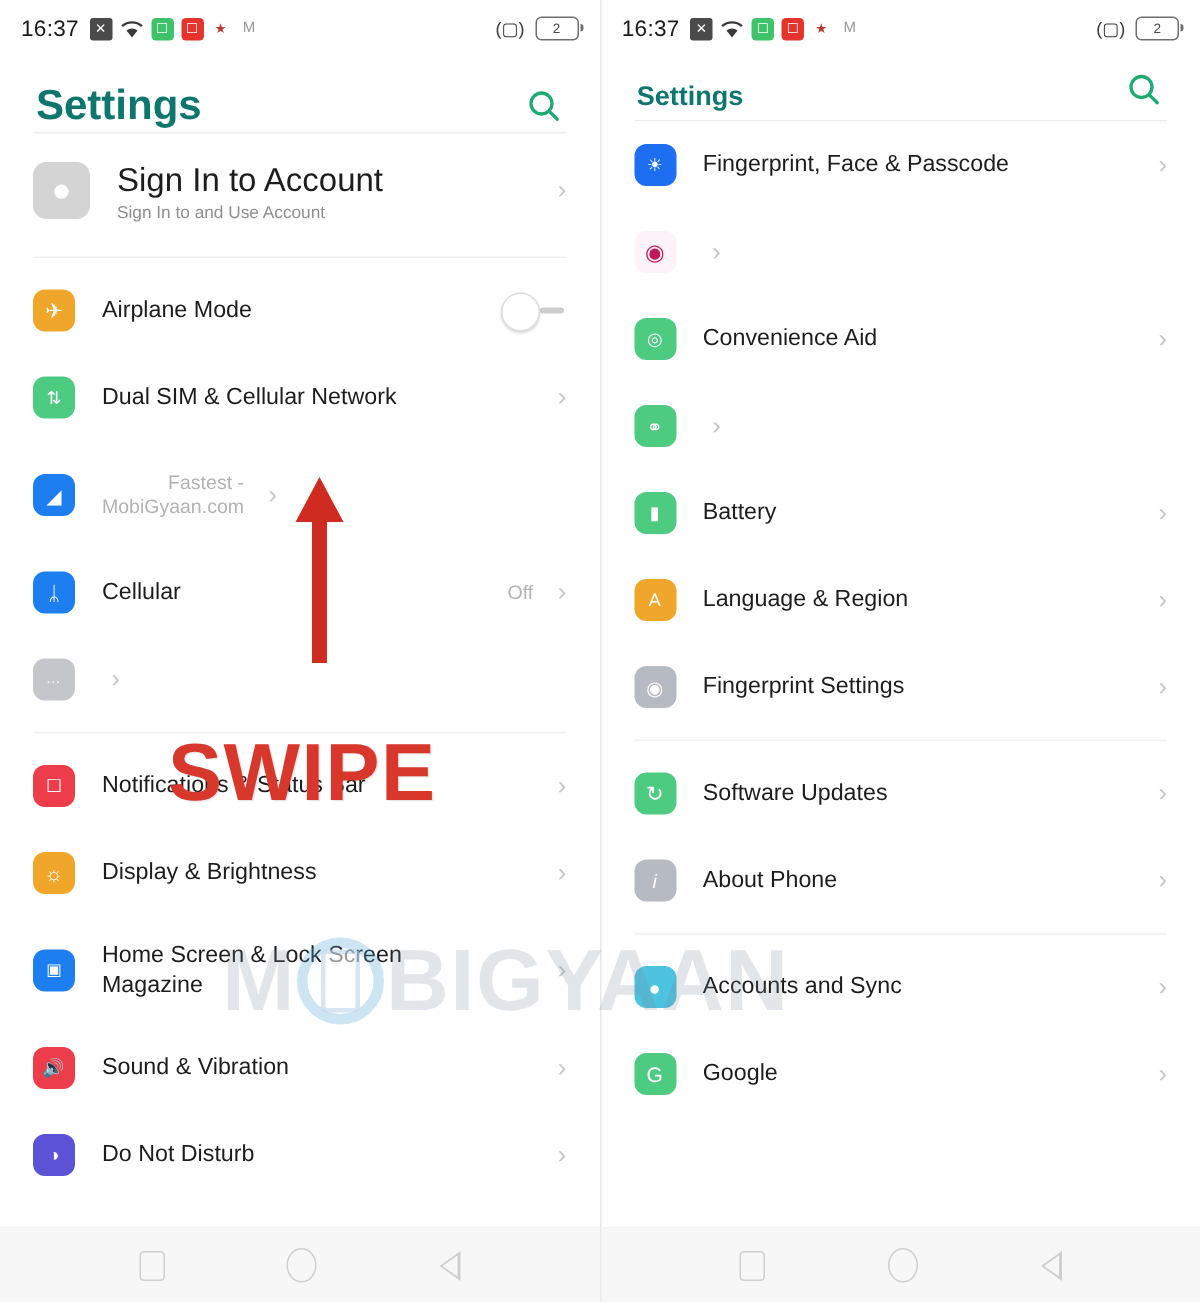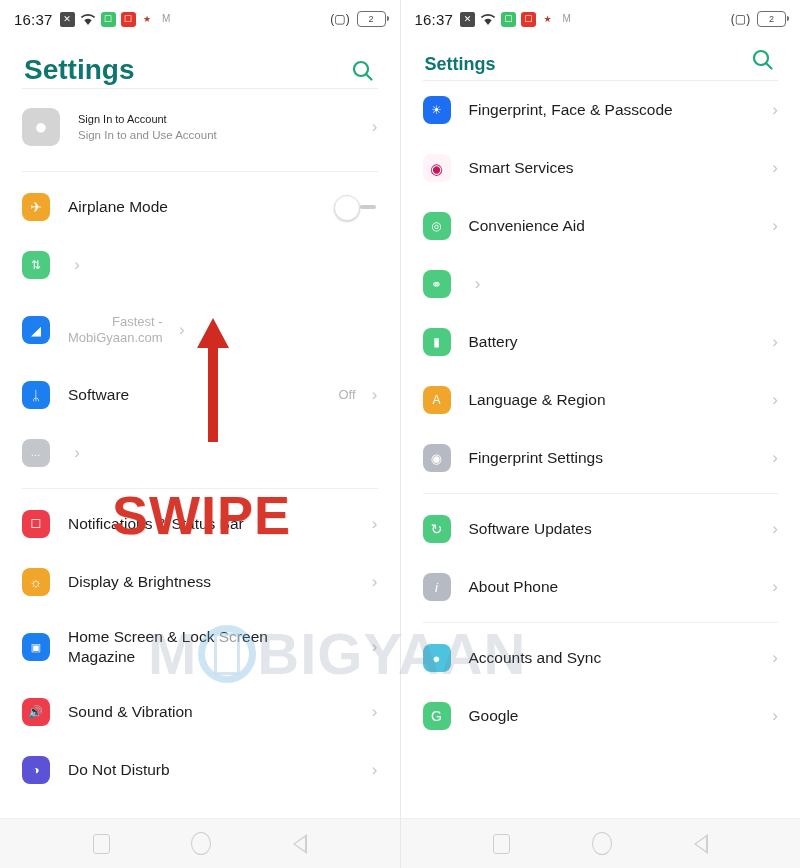--- a/index.html
+++ b/index.html
@@ -256,55 +256,58 @@
           </svg>
       </span>
     </div>
     <div class="header-divider"></div>
 
     <div class="list">
 
       <div class="row account">
         <span class="ic big" style="background:#d4d4d4">●</span>
         <span class="labels">
-          <div class="lbl" style="font-size:11px">Sign In to Account</div>
+          <div class="lbl" style="font-size:22px">Sign In to Account</div>
           <div class="sub">Sign In to and Use Account</div>
         </span>
         <span class="chev">›</span>
       </div>
 
       <div class="sep"></div>
 
       <div class="row">
         <span class="ic" style="background:#f0a62b">✈</span>
         <span class="labels">
             <div class="lbl">Airplane Mode</div>
           </span>
         <span class="toggle">
             <span class="track"></span>
             <span class="knob"></span>
           </span>
       </div>
 
       <div class="row">
         <span class="ic" style="background:#4dcb80;font-size:12px">⇅</span>
+        <span class="labels">
+            <div class="lbl">Dual SIM &amp; Cellular Network</div>
+          </span>
         <span class="chev">›</span>
       </div>
 
       <div class="row tall">
         <span class="ic" style="background:#1d7ef0;font-size:13px">◢</span>
         <span class="value">Fastest -
 MobiGyaan.com</span>
         <span class="chev">›</span>
       </div>
 
       <div class="row">
         <span class="ic" style="background:#1d7ef0;font-size:13px">ᛦ</span>
         <span class="labels">
-            <div class="lbl">Software</div>
+            <div class="lbl">Cellular</div>
           </span>
         <span class="value">Off</span>
         <span class="chev">›</span>
       </div>
 
       <div class="row">
         <span class="ic" style="background:#c3c7cc;font-size:10px;letter-spacing:1px">…</span>
         <span class="chev">›</span>
       </div>
 
@@ -407,23 +410,20 @@
       <div class="row">
         <span class="ic" style="background:#1d6ef0;font-size:12px">☀</span>
         <span class="labels">
             <div class="lbl">Fingerprint, Face &amp; Passcode</div>
           </span>
         <span class="chev">›</span>
       </div>
 
       <div class="row">
         <span class="ic" style="background:#fdf3f8;color:#c2185b;font-size:15px">◉</span>
-        <span class="labels">
-            <div class="lbl">Smart Services</div>
-          </span>
         <span class="chev">›</span>
       </div>
 
       <div class="row">
         <span class="ic" style="background:#4dcb80;font-size:12px">◎</span>
         <span class="labels">
             <div class="lbl">Convenience Aid</div>
           </span>
         <span class="chev">›</span>
       </div>

